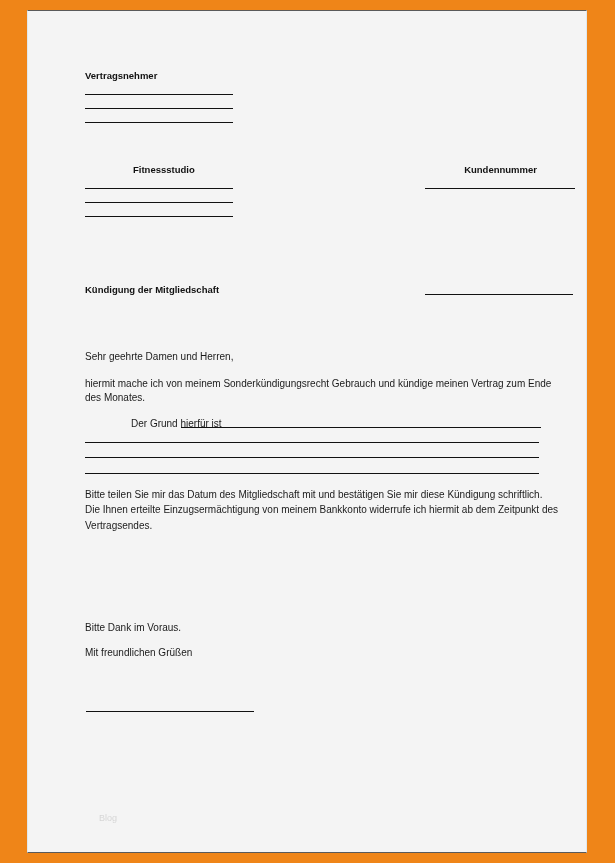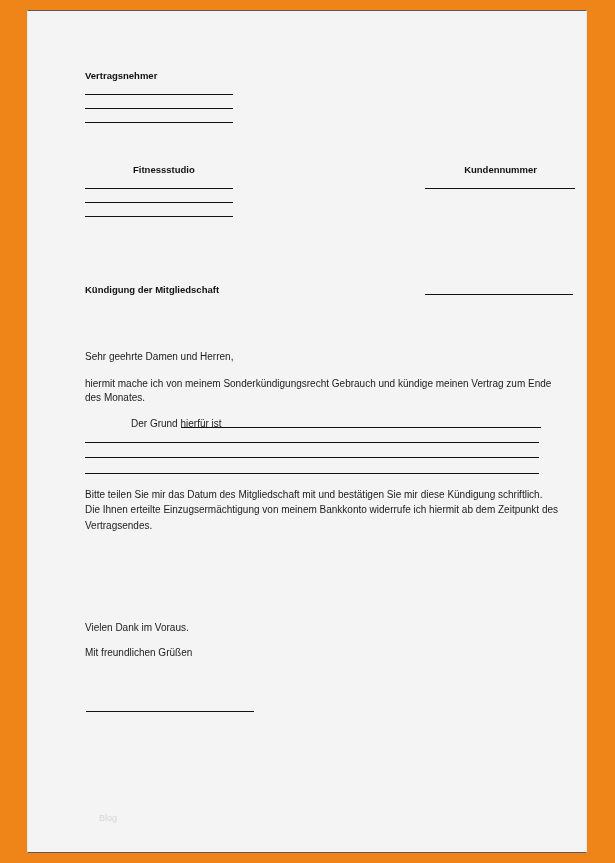--- a/index.html
+++ b/index.html
@@ -58,18 +58,18 @@
   <div class="abs txt" style="left:57px; top:407px;margin-left:46px;">Der Grund hierfür ist</div>
   <div class="line" style="left:153px; top:416px; width:360px;"></div>
   <div class="line" style="left:57px; top:431px; width:454px;"></div>
   <div class="line" style="left:57px; top:446px; width:454px;"></div>
   <div class="line" style="left:57px; top:462px; width:454px;"></div>
 
   <div class="abs txt" style="left:57px; top:478px;">Bitte teilen Sie mir das Datum des Mitgliedschaft mit und bestätigen Sie mir diese Kündigung schriftlich.</div>
   <div class="abs txt" style="left:57px; top:493px;">Die Ihnen erteilte Einzugsermächtigung von meinem Bankkonto widerrufe ich hiermit ab dem Zeitpunkt des</div>
   <div class="abs txt" style="left:57px; top:509px;">Vertragsendes.</div>
 
-  <div class="abs txt" style="left:57px; top:611px;">Vielen Dank im Voraus.</div>
+  <div class="abs txt" style="left:57px; top:611px;">Bitte Dank im Voraus.</div>
   <div class="abs txt" style="left:57px; top:636px;">Mit freundlichen Grüßen</div>
   <div class="line" style="left:58px; top:700px; width:168px;"></div>
 
   <div class="abs watermark" style="left:30px; top:802px;margin-left:41px;">Blog</div>
 </div>
 
 </body></html>

